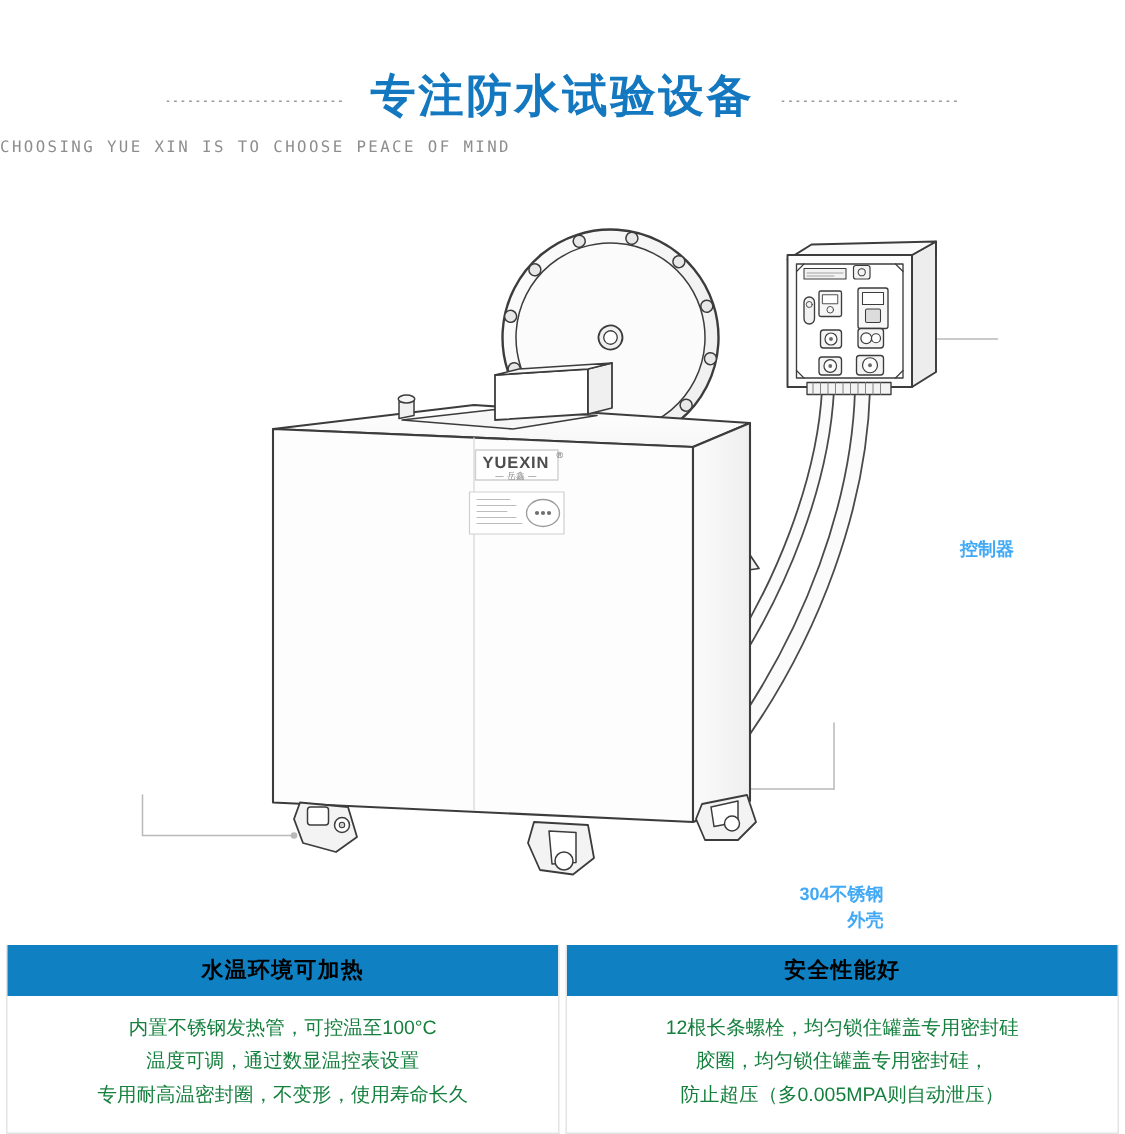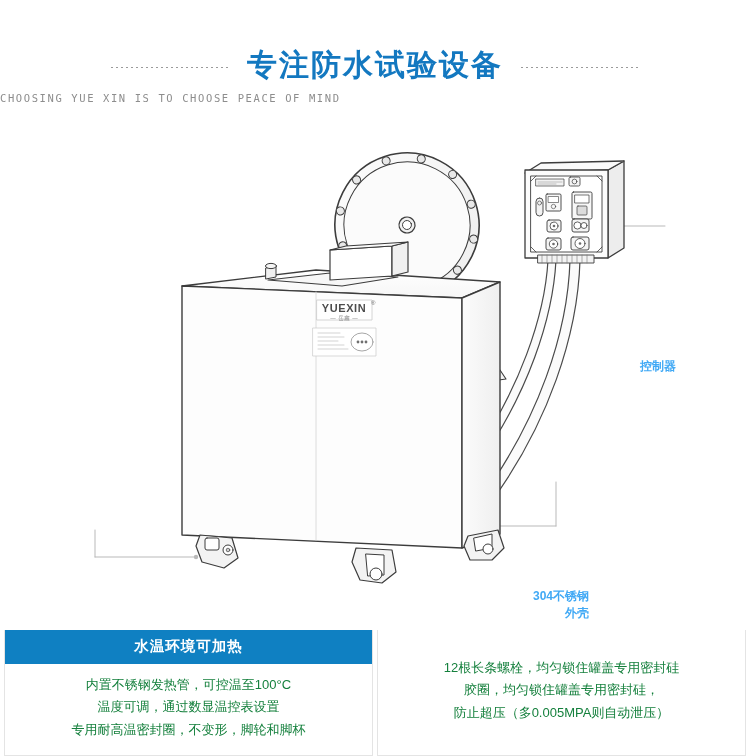--- a/index.html
+++ b/index.html
@@ -96,21 +96,21 @@
     flex: 1 1 0;
     display: flex;
     flex-direction: column;
     border: 1px solid #e4e4e4;
     border-top: none;
     box-sizing: border-box;
     background: #fff;
   }
   .feature-head {
     background: #0f80c2;
-    color: #ffffff;
+    color: #000000;
     font-size: 14.5px;
     font-weight: bold;
     letter-spacing: 1px;
     text-align: center;
     padding: 7px 0 8px;
   }
   .feature-body {
     flex: 1;
     display: flex;
     flex-direction: column;
@@ -349,25 +349,26 @@
   </div>
 </div>
 
 <div class="features">
 
   <div class="feature">
     <div class="feature-head">水温环境可加热</div>
     <div class="feature-body">
       <div class="feature-line">内置不锈钢发热管，可控温至100°C</div>
       <div class="feature-line">温度可调，通过数显温控表设置</div>
-      <div class="feature-line">专用耐高温密封圈，不变形，脚轮和脚杯</div>
+      <div class="feature-line">专用耐高温密封圈，不变形，使用寿命长久</div>
     </div>
   </div>
 
   <div class="feature">
+    <div class="feature-head">安全性能好</div>
     <div class="feature-body">
       <div class="feature-line">12根长条螺栓，均匀锁住罐盖专用密封硅</div>
       <div class="feature-line">胶圈，均匀锁住罐盖专用密封硅，</div>
       <div class="feature-line">防止超压（多0.005MPA则自动泄压）</div>
     </div>
   </div>
 
 </div>
 
 </body></html>

